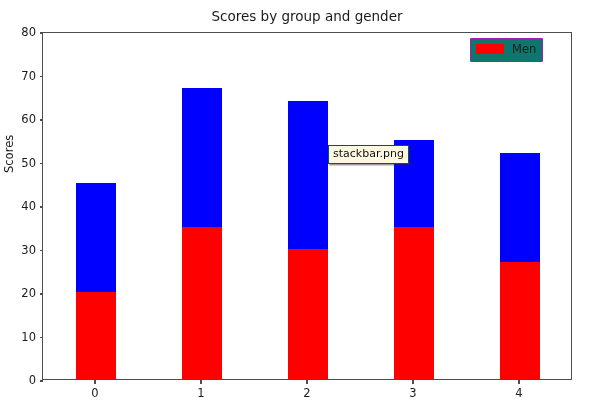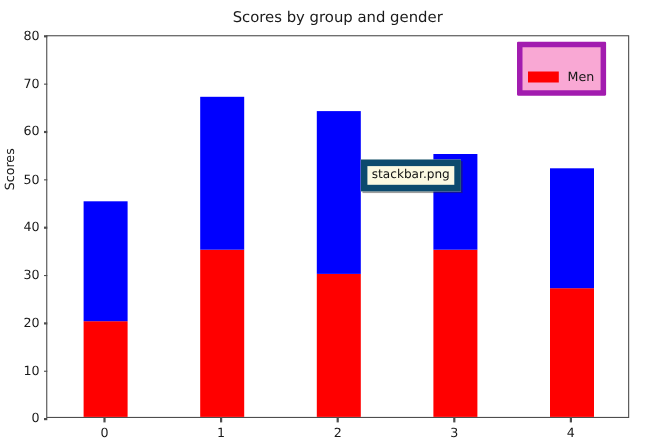--- a/index.html
+++ b/index.html
@@ -122,23 +122,23 @@
     left: 42px;
     top: 380px;
     width: 530px;
     height: 25px;
   }
   
   #legend {
     position: absolute;
     left: 470px;
     top: 38px;
-    border: 5px solid #a21caf;
-    background: #f9a8d4;
-    padding: 19px 6px 4px 5px;
+    border: 1px solid #a21caf;
+    background: #0f766e;
+    padding: 2px 6px 4px 5px;
     box-sizing: border-box;
     border-radius: 1px;
   }
   .legend-row {
     display: flex;
     align-items: center;
     height: 16px;
   }
   .legend-swatch {
     width: 28px;
@@ -151,21 +151,21 @@
     color: #1a1a1a;
     white-space: nowrap;
   }
   
   #file-tooltip {
     position: absolute;
     left: 328px;
     top: 145px;
     padding: 2px 4px 3px 4px;
     background: #fbf9e2;
-    border: 6px solid #0c4a6e;
+    border: 1px solid #0c4a6e;
     box-shadow: 1.5px 1.5px 0 rgba(40,40,40,0.45);
     font-family: "DejaVu Sans", sans-serif;
     font-size: 11px;
     color: #101010;
     line-height: 12px;
     white-space: nowrap;
     z-index: 50;
   }
 </style>
 </head>

